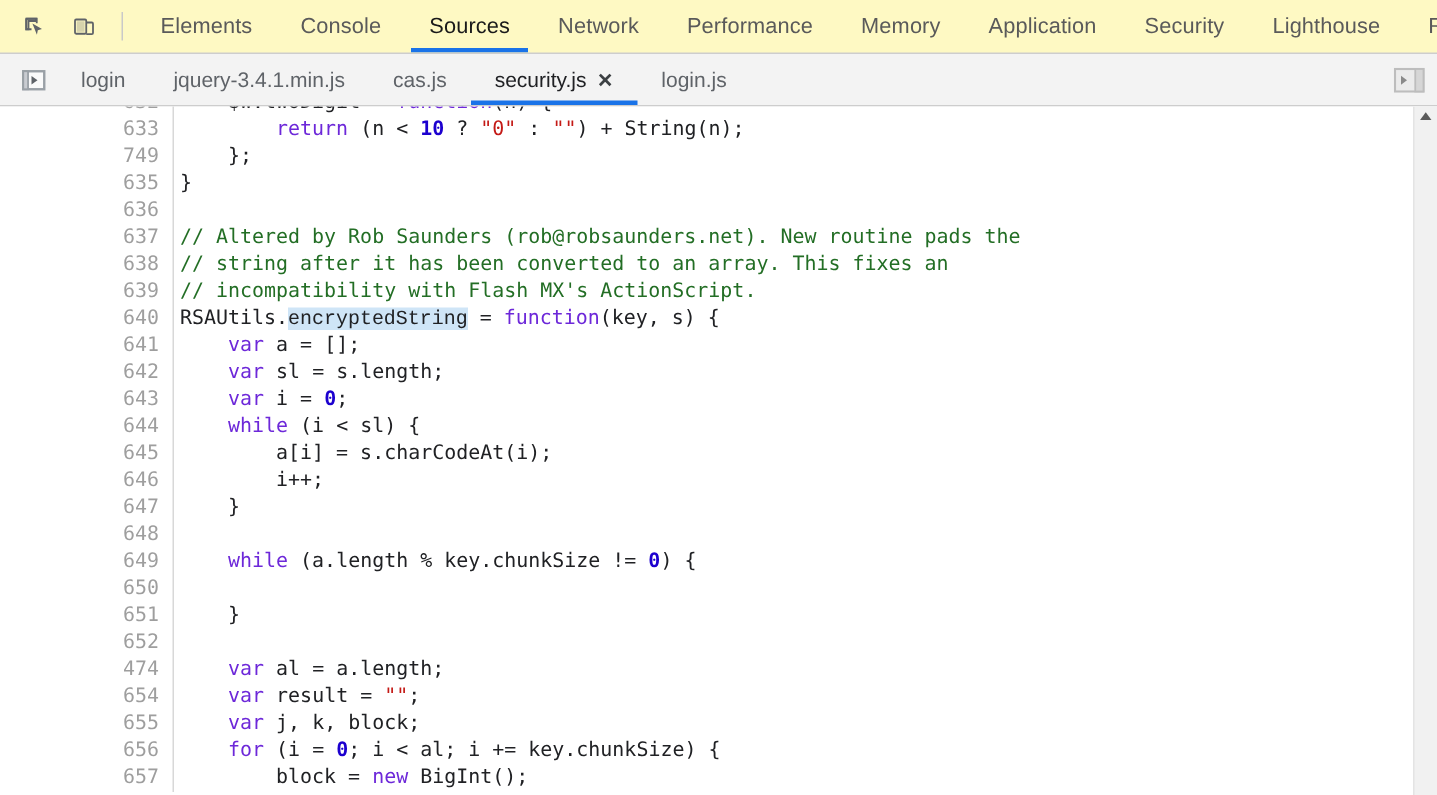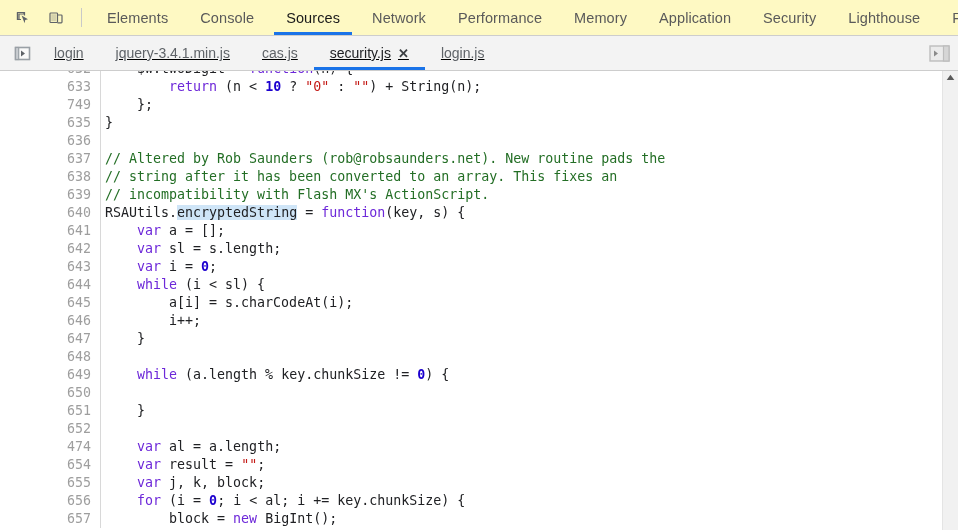--- a/index.html
+++ b/index.html
@@ -69,21 +69,20 @@
 
   
   .file-tabbar {
     height: 35px;
     min-height: 35px;
     background: #f3f3f3;
     border-bottom: 1px solid #cdcdcd;
     display: flex;
     align-items: stretch;
     position: relative;
-    text-decoration: underline;
   }
   .navigator-toggle {
     width: 32px;
     display: flex; align-items: center; justify-content: center;
     margin-left: 6px;
   }
   .file-tabs {
     display: flex;
     align-items: stretch;
     flex: 1;
@@ -130,21 +129,21 @@
     flex: 1;
     position: relative;
     overflow: hidden;
     font-family: "DejaVu Sans Mono", "Liberation Mono", monospace;
     font-size: 13.3px;
     line-height: 18px;
   }
   .code-scroller {
     position: absolute;
     top: -11px;
-    left: 2px; right: 0; padding-left: 44px;
+    left: 17px; right: 0; padding-left: 44px;
   }
   .code-line {
     display: flex;
     height: 18px;
     align-items: center;
     white-space: pre;
   }
   .lineno {
     width: 55px;
     min-width: 55px;
@@ -164,21 +163,21 @@
     line-height: 18px;
     overflow: hidden;
   }
 
   
   .t-com  { color: #236e25; }
   .t-kw   { color: #6d28d9; }
   .t-num  { color: #1c00cf; font-weight: bold; }
   .t-str  { color: #c41a16; }
   .t-pln  { color: #202124; }
-  .t-sel  { background: #cfe5f7; }
+  .t-sel  { background: #cfe5f7; font-family: Liberation Mono, monospace; }
 
   
   .scrollbar {
     width: 16px;
     min-width: 16px;
     background: #f1f1f1;
     border-left: 1px solid #e4e4e4;
     position: relative;
   }
   .sb-arrow {

